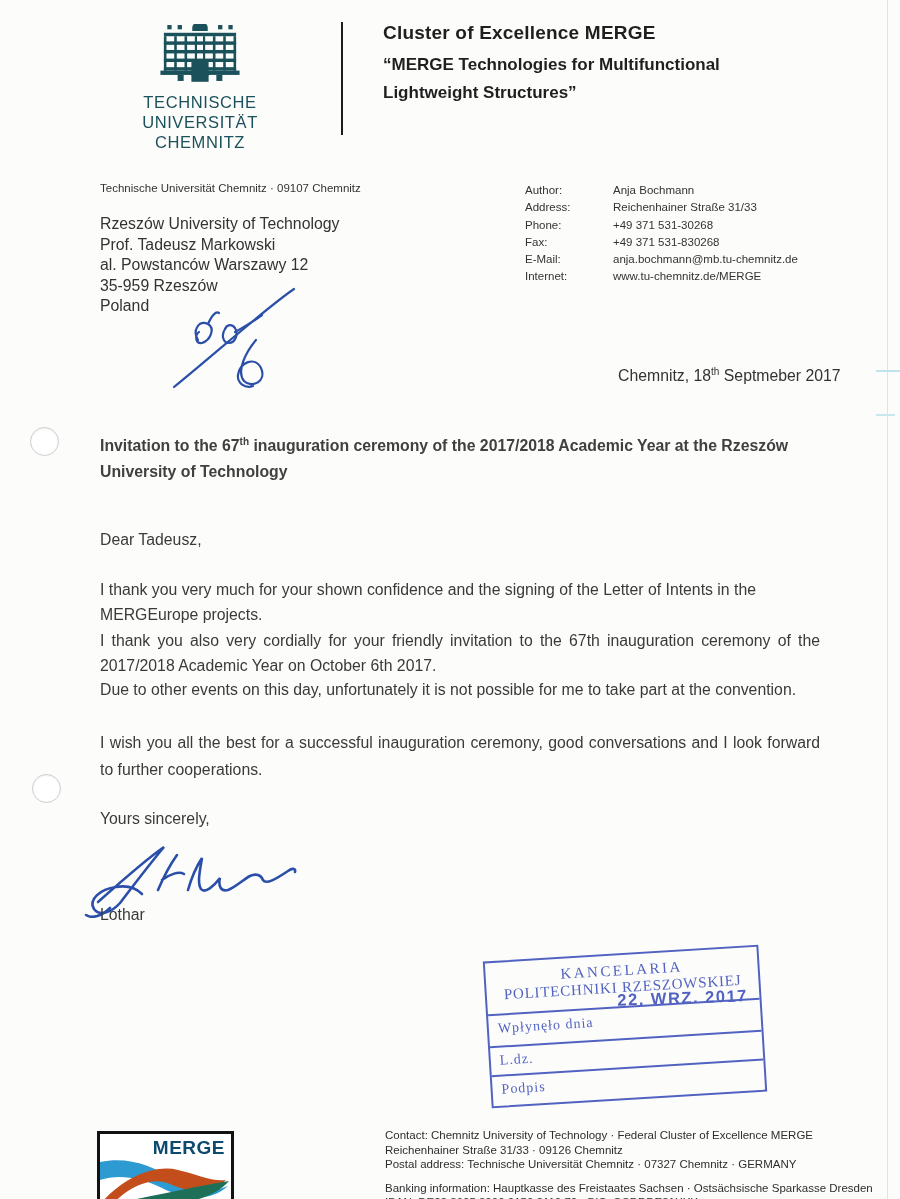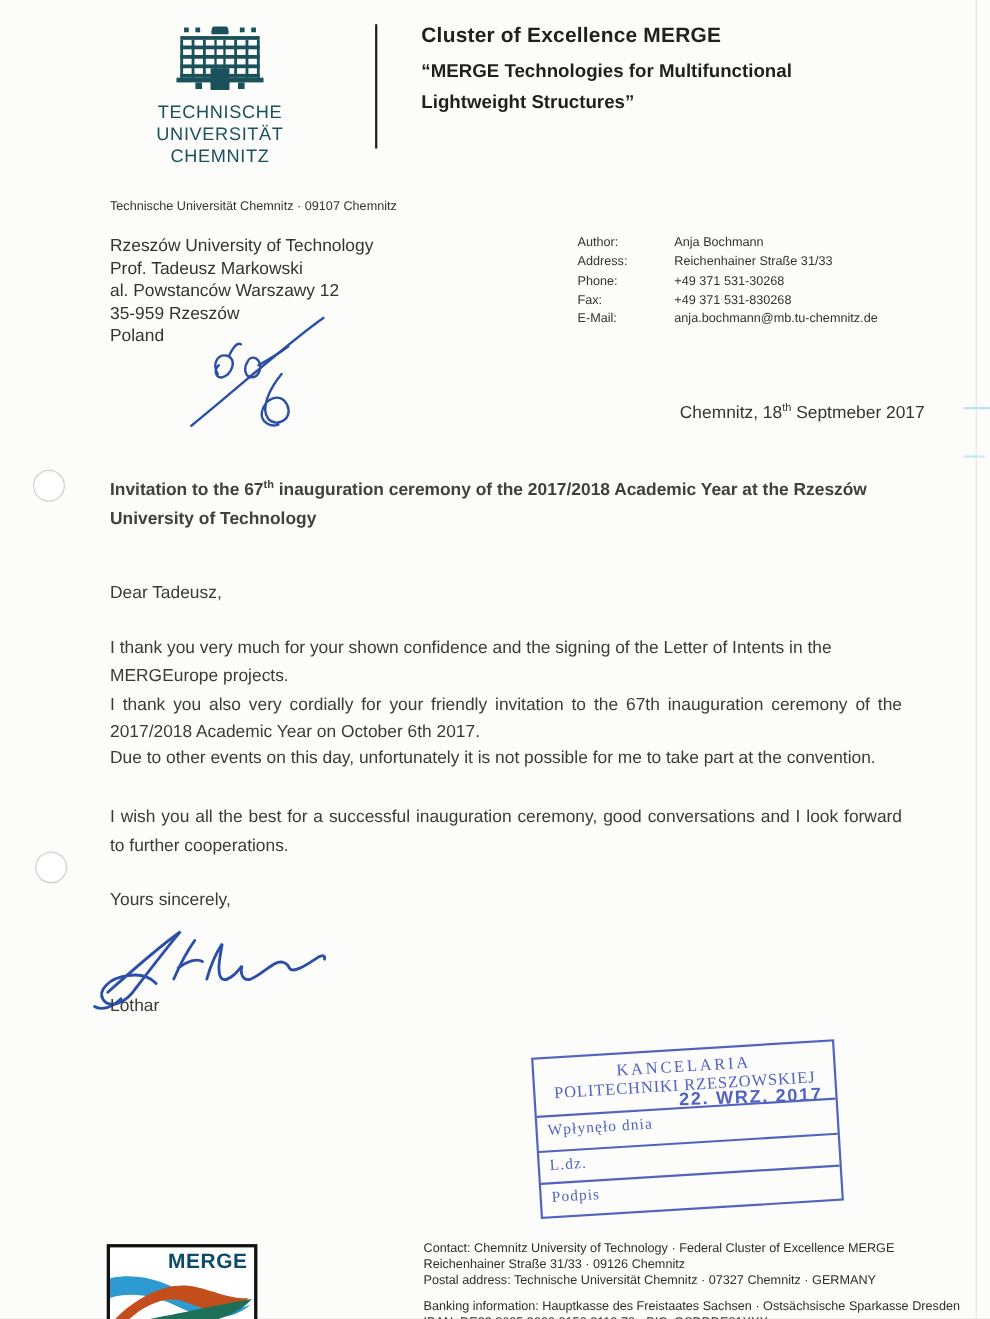--- a/index.html
+++ b/index.html
@@ -15,21 +15,21 @@
   .tu-logo svg{display:block;margin:0 auto;}
   .tu-name{font-size:16.5px;font-weight:500;color:var(--teal,#1b515a);letter-spacing:.6px;line-height:20px;margin-top:4px;}
   .divider{left:341px;top:22px;width:2px;height:113px;background:#1c1c1c;}
   .cluster{left:383px;top:22px;color:#1f1f1f;}
   .cluster-title{font-size:19px;font-weight:700;letter-spacing:.2px;}
   .cluster-sub{font-size:17px;font-weight:700;line-height:28px;margin-top:7px;}
   
   .sender-line{left:100px;top:182px;font-size:11.5px;color:#333;}
   .recipient{left:100px;top:214px;font-size:15.8px;line-height:20.5px;color:#333;}
   
-  .contact{left:525px;top:182px;font-size:11.5px;line-height:17.3px;color:#333;margin-top:31px;}
+  .contact{left:525px;top:182px;font-size:11.5px;line-height:17.3px;color:#333;}
   .contact .row{display:grid;grid-template-columns:88px auto;}
   
   .date-line{left:618px;top:366px;font-size:15.8px;color:#333;}
   sup{font-size:10px;vertical-align:6px;}
   
   .hole{width:27px;height:27px;border-radius:50%;border:1.5px solid #cdcdcd;background:#fff;box-shadow:inset 0 1px 2px rgba(0,0,0,.06);}
   
   .subject{left:100px;top:429px;width:724px;font-size:15.8px;font-weight:700;line-height:26px;color:#404040;}
   .para{left:100px;width:720px;font-size:15.8px;line-height:24.5px;}
   .just{text-align:justify;}
@@ -142,20 +142,24 @@
         <span>+49 371 531-30268</span>
       </div>
     <div class="row">
         <span>Fax:</span>
         <span>+49 371 531-830268</span>
       </div>
     <div class="row">
         <span>E-Mail:</span>
         <span>anja.bochmann@mb.tu-chemnitz.de</span>
       </div>
+    <div class="row">
+        <span>Internet:</span>
+        <span>www.tu-chemnitz.de/MERGE</span>
+      </div>
   </div>
 
   <svg class="abs" style="left:168px;top:282px;" width="132" height="114" viewBox="0 0 132 114">
     <g class="ink" stroke-width="2.2">
       <path d="M6,105 C42,76 98,26 126,7"></path>
       <path d="M30,58 C24,48 31,38 40,42 C47,46 43,58 34,61 C28,62 26,54 31,50 M40,42 C44,33 48,29 51,31"></path>
       <path d="M57,47 C53,53 55,61 61,61 C67,61 71,52 67,46 C64,42 59,42 57,47 M67,50 C76,45 86,39 94,33"></path>
       <path d="M88,58 C78,70 68,89 76,99 C84,107 99,99 93,86 C87,74 72,80 70,93 C69,101 77,107 85,104"></path>
     </g>
   </svg>

